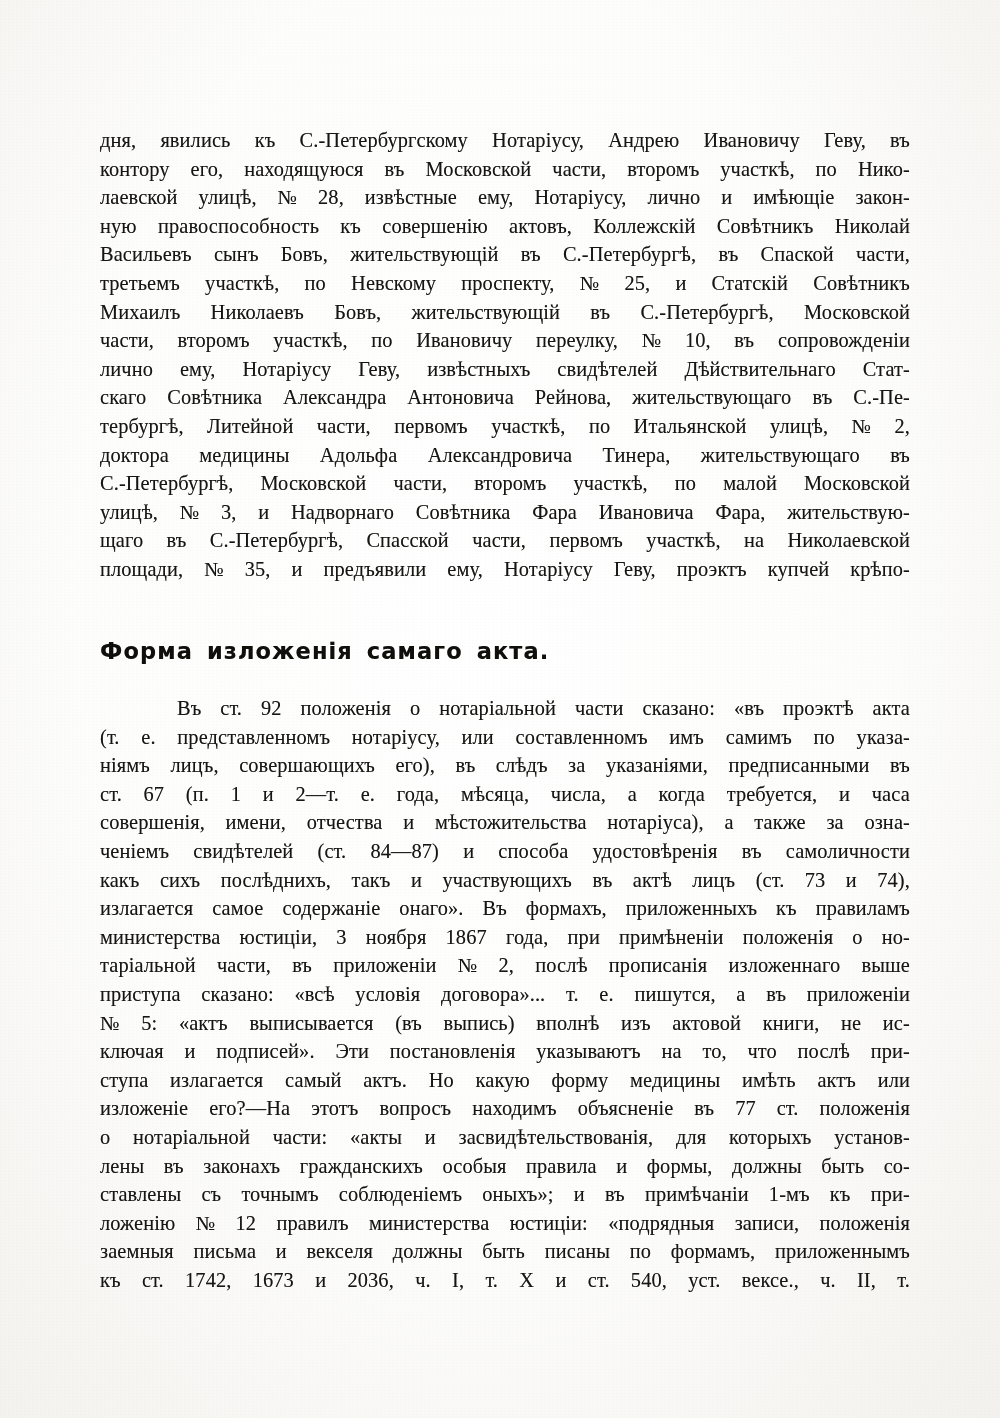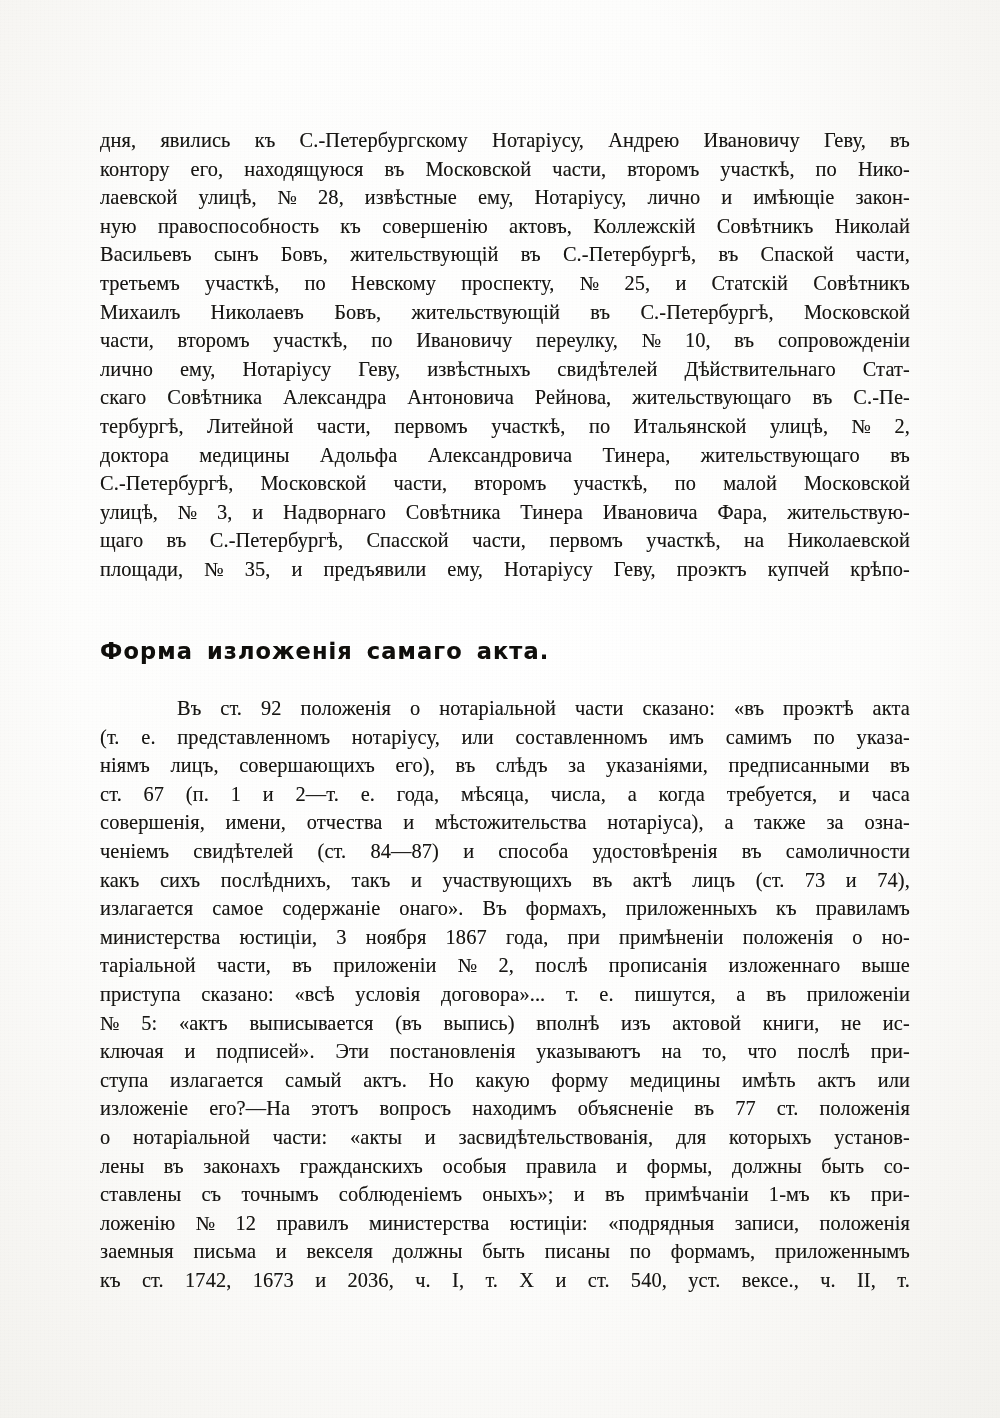--- a/index.html
+++ b/index.html
@@ -266,21 +266,21 @@
         <span class="w">малой</span>
         <span class="w">Московской</span>
       </div>
       <div class="ln justify">
         <span class="w">улицѣ,</span>
         <span class="w">№</span>
         <span class="w">3,</span>
         <span class="w">и</span>
         <span class="w">Надворнаго</span>
         <span class="w">Совѣтника</span>
-        <span class="w">Тинера</span>
+        <span class="w">Фара</span>
         <span class="w">Ивановича</span>
         <span class="w">Фара,</span>
         <span class="w">жительствую-</span>
       </div>
       <div class="ln justify">
         <span class="w">щаго</span>
         <span class="w">въ</span>
         <span class="w">С.-Петербургѣ,</span>
         <span class="w">Спасской</span>
         <span class="w">части,</span>

